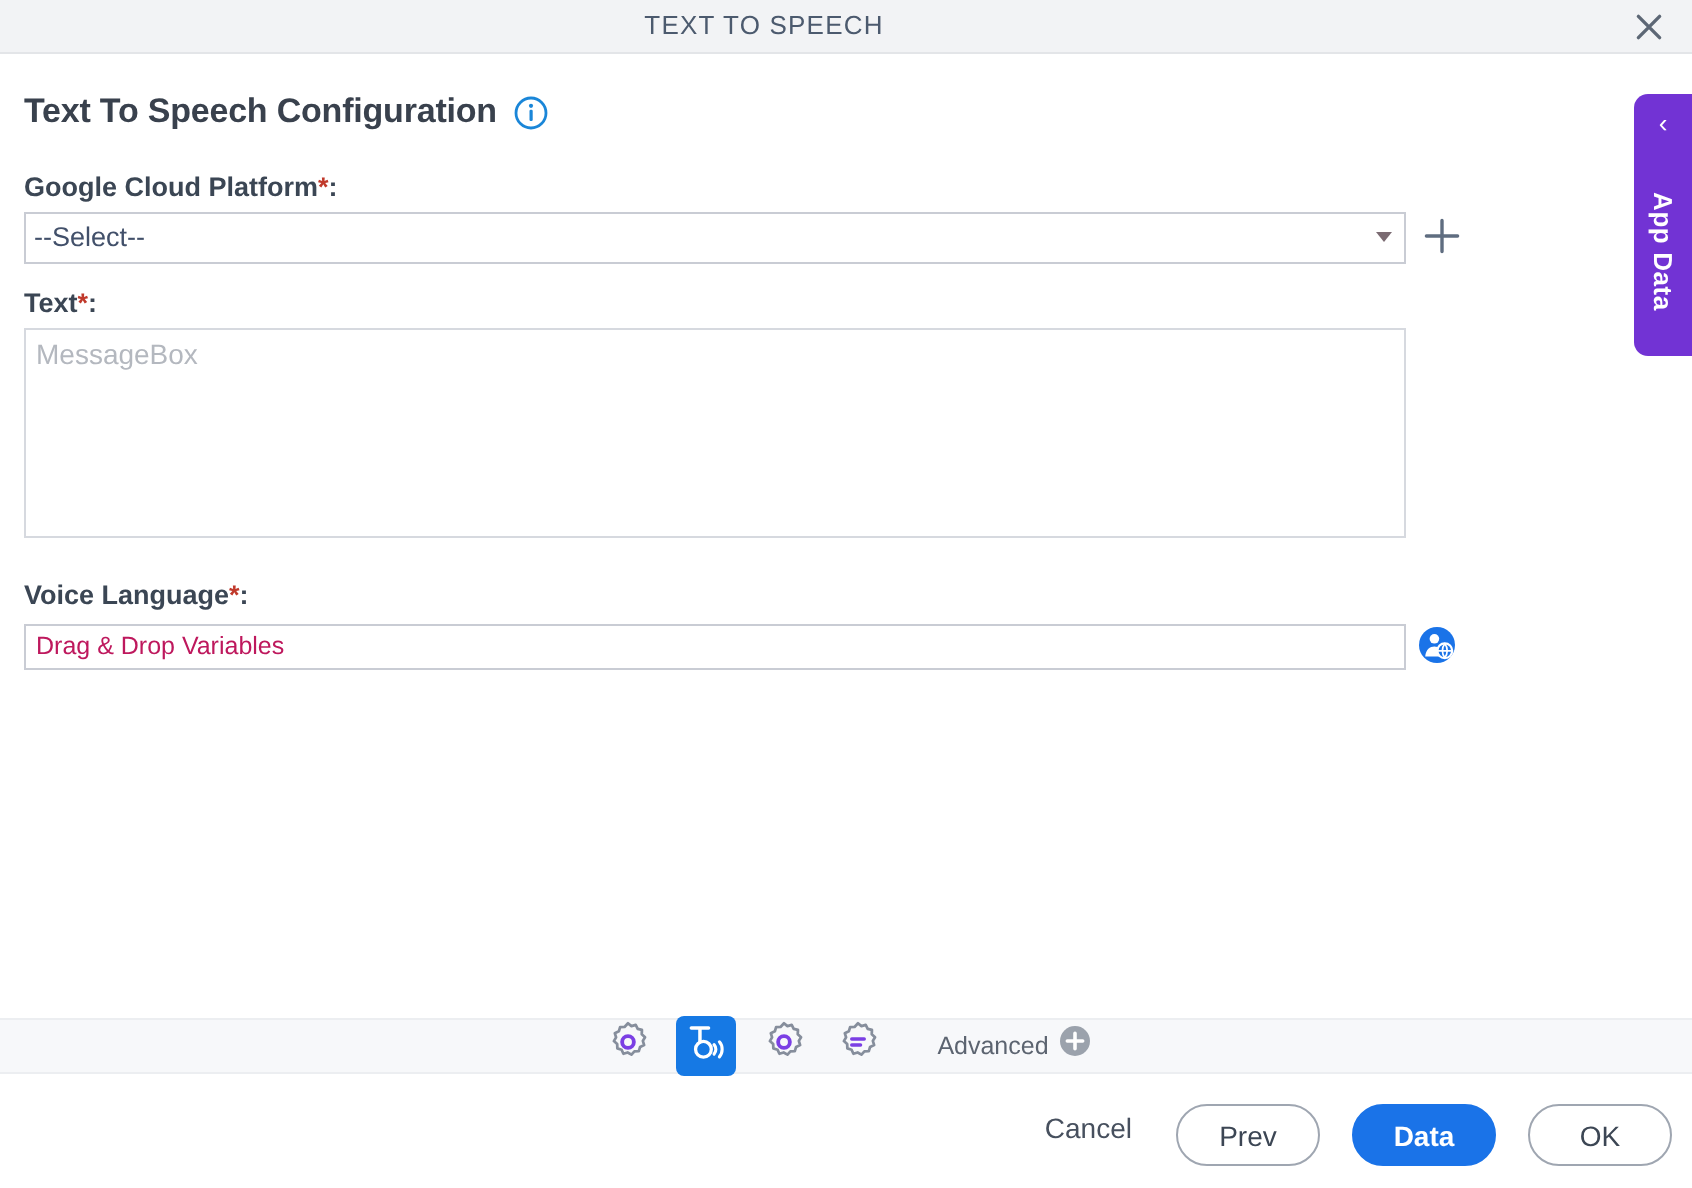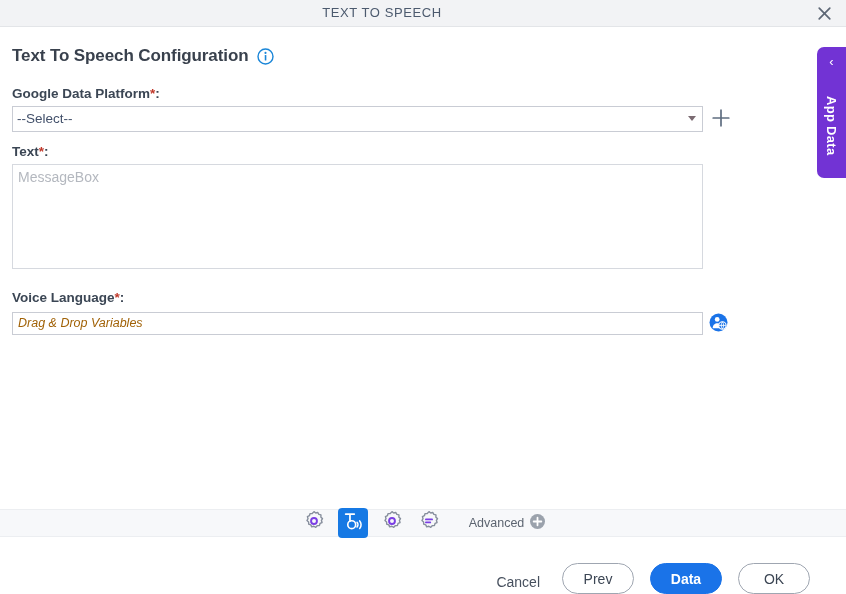--- a/index.html
+++ b/index.html
@@ -191,22 +191,21 @@
     box-sizing: border-box;
     cursor: text;
   }
   .voice-ph {
     position: absolute;
     left: 5px;
     top: 0;
     height: 21px;
     line-height: 21px;
     font-size: 12.5px;
-    font-style: italic;
-    color: #a16207;
+    color: #be185d;
     text-align: center;
   }
   .voice-icon {
     position: absolute;
     left: 709px;
     top: 313px;
     width: 19px;
     height: 19px;
     cursor: pointer;
   }
@@ -251,24 +250,24 @@
   }
 
   
   .actions {
     position: absolute;
     left: 0;
     top: 552px;
     width: 846px;
     height: 42px;
     display: flex;
-    align-items: flex-end;
+    align-items: flex-start;
     justify-content: flex-end;
     gap: 16px;
-    padding-right: 36px;
+    padding-right: 10px;
     box-sizing: border-box;
   }
   .btn-link {
     font-size: 14px;
     color: #47505e;
     cursor: pointer;
     background: none;
     border: none;
     font-family: inherit;
     padding: 4px 6px;
@@ -316,21 +315,21 @@
   <span>
     <svg class="info-icon" width="17" height="17" viewBox="0 0 17 17">
       <circle cx="8.5" cy="8.5" r="7.5" fill="none" stroke="#1a86d8" stroke-width="1.4"></circle>
       <circle cx="8.5" cy="4.9" r="1.05" fill="#1a86d8"></circle>
       <rect x="7.75" y="6.9" width="1.6" height="5.6" rx="0.6" fill="#1a86d8"></rect>
     </svg>
   </span>
 </div>
 
 <div class="field-label lbl-gcp">
-  <span>Google Data Platform</span><span class="req">*</span><span>:</span>
+  <span>Google Cloud Platform</span><span class="req">*</span><span>:</span>
 </div>
 <div class="select-wrap">
   <div class="select-value">--Select--</div>
   <div class="select-arrow"></div>
 </div>
 <div class="plus-btn">
   <span>
     <svg width="20" height="20" viewBox="0 0 20 20">
       <path d="M10 2.2 L10 17.8 M2.2 10 L17.8 10" stroke="#5f6d80" stroke-width="1.7" stroke-linecap="round"></path>
     </svg>

